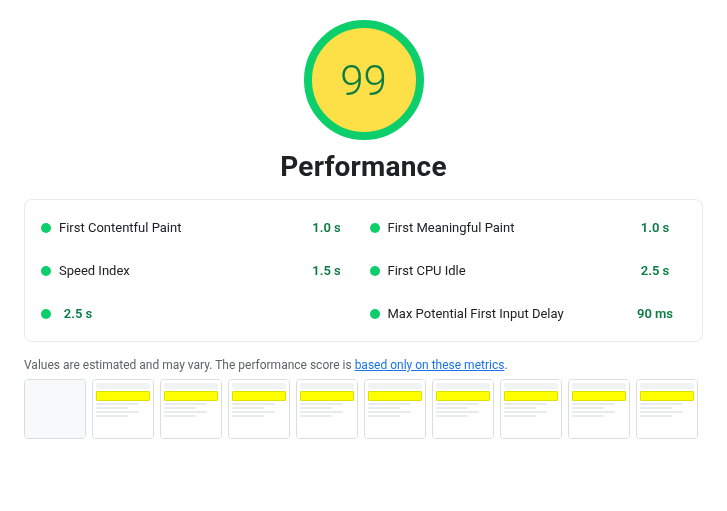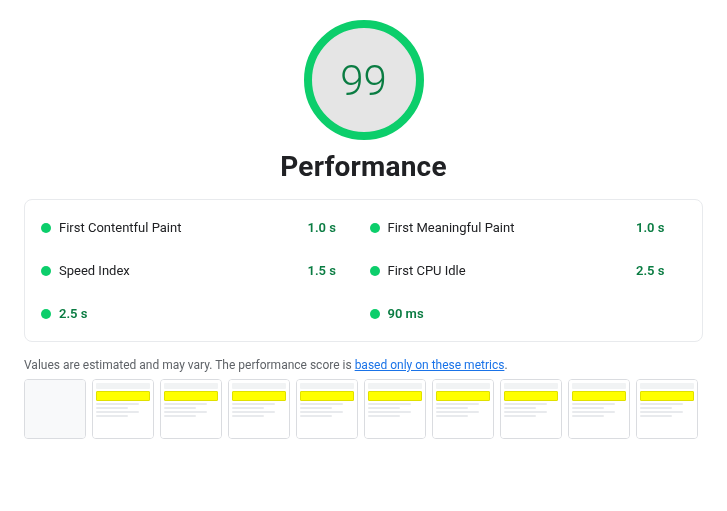--- a/index.html
+++ b/index.html
@@ -17,21 +17,21 @@
       display: flex;
       flex-direction: column;
       align-items: center;
       margin-bottom: 16px;
     }
     .score-circle {
       width: 120px;
       height: 120px;
       border-radius: 50%;
       border: 8px solid #0cce6b;
-      background: #e5e5e5;
+      background: #fde047;
       display: flex;
       align-items: center;
       justify-content: center;
       margin-bottom: 10px;
     }
     .score-number {
       font-size: 42px;
       font-weight: 300;
       color: #0a7c42;
     }
@@ -105,21 +105,21 @@
     .metric-name {
       font-size: 13px;
       color: #202124;
       flex: 1;
     }
     .metric-value {
       font-size: 13px;
       color: #0a7c42;
       font-weight: 600;
       min-width: 50px;
-      text-align: left;
+      text-align: center;
       padding-right: 12px;
     }
 
     
     .note-text {
       font-size: 12px;
       color: #5f6368;
       margin-bottom: 5px;
       line-height: 1.5;
     }
@@ -221,20 +221,21 @@
       <span class="metric-value">2.5 s</span>
     </div>
 
     <div class="metric-row">
       <span class="metric-dot green"></span>
       <span class="metric-value">2.5 s</span>
     </div>
 
     <div class="metric-row">
       <span class="metric-dot green"></span>
+      <span class="metric-name">Max Potential First Input Delay</span>
       <span class="metric-value">90 ms</span>
     </div>
   </div>
 </div>
 
 <p class="note-text">
   <span>Values are estimated and may vary. The performance score is </span><a href="#">based only on these metrics</a><span>.</span>
 </p>
 
 <div class="filmstrip">

